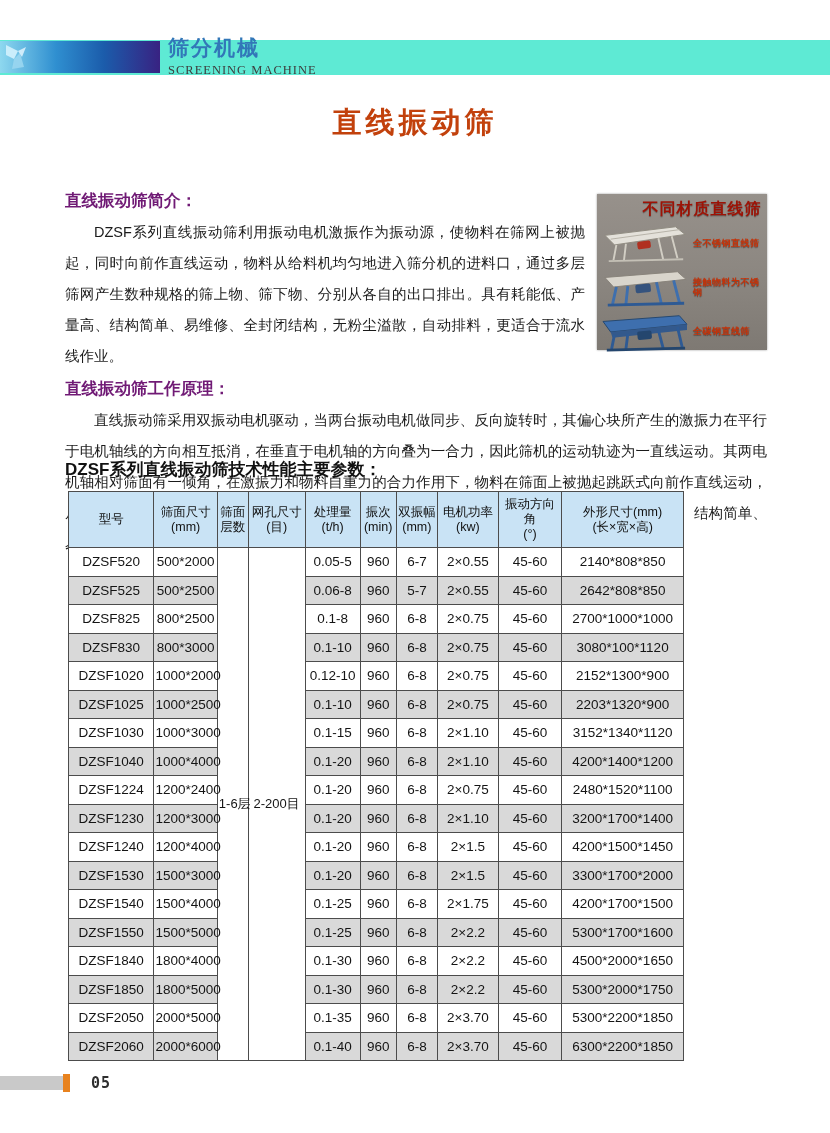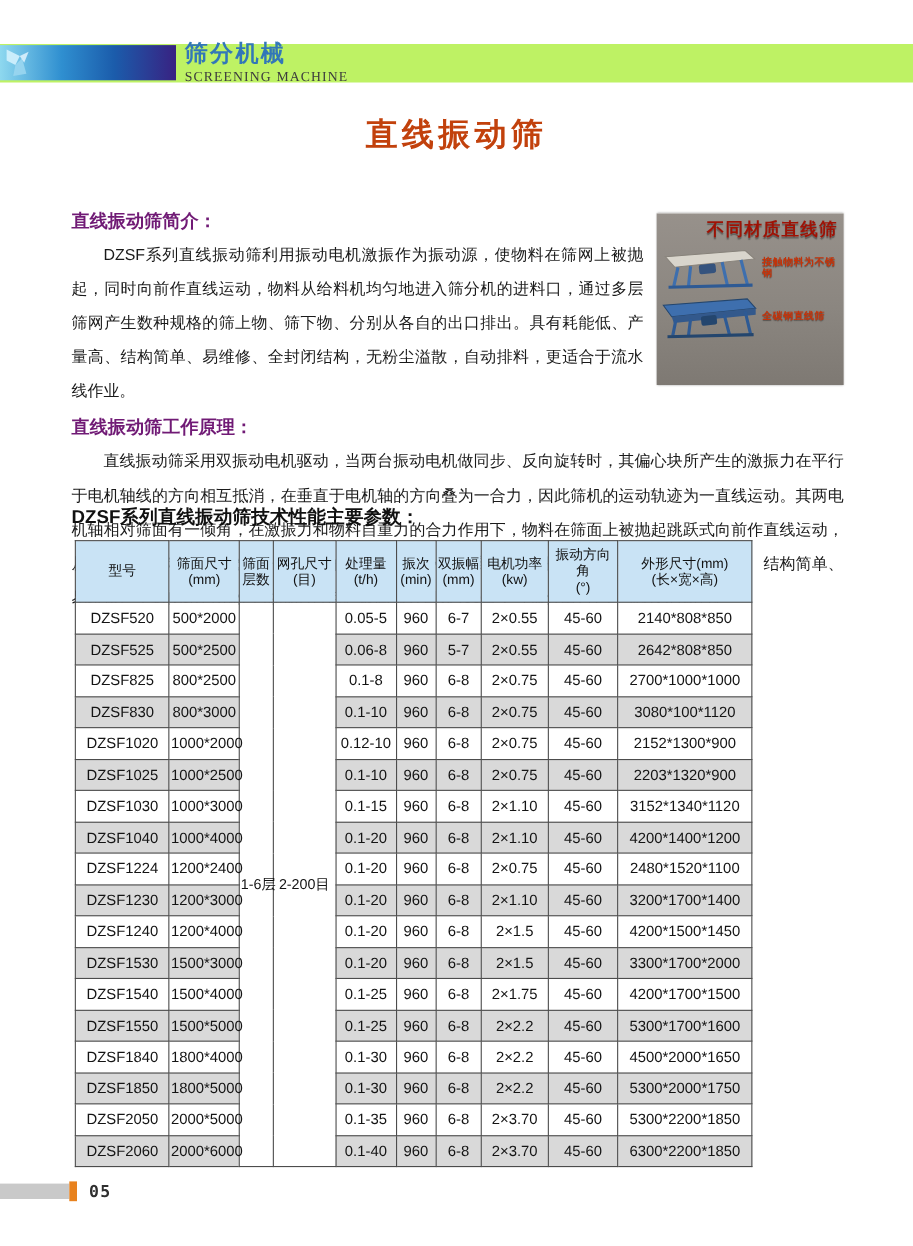--- a/index.html
+++ b/index.html
@@ -2,21 +2,21 @@
 <html><head>
 <meta charset="utf-8">
 <style>
   html,body{margin:0;padding:0;background:#ffffff;}
   .page{
     position:relative;width:830px;height:1133px;margin:0 auto;
     background:#ffffff;overflow:hidden;
     font-family:"Liberation Sans","DejaVu Sans",sans-serif;color:#222;
   }
   
-  .header-strip{position:absolute;top:40px;left:0;width:830px;height:35px;background:#bef264;}
+  .header-strip{position:absolute;top:40px;left:0;width:830px;height:35px;background:#5eead4;}
   .brand-bar{
     position:absolute;top:1px;left:0;width:160px;height:32px;
     background:linear-gradient(90deg,#8ed8ef 0%,#2f8fd0 35%,#1b5cab 65%,#382282 100%);
   }
   .brand-logo{position:absolute;left:4px;top:2px;}
   .brand-text{position:absolute;left:168px;top:-6px;}
   .brand-cn{font-size:21px;color:#3277b8;letter-spacing:2px;font-weight:bold;}
   .brand-en{font-family:"Liberation Serif","DejaVu Serif",serif;font-size:12.5px;color:#3d3d3d;letter-spacing:1px;margin-top:1px;}
   
   .page-title{
@@ -59,21 +59,21 @@
   .specs td{font-size:13.5px;height:27.5px;padding:0 1px;color:#141414;background:#ffffff;white-space:nowrap;}
   .specs tr.alt td{background:#d9d9d9;}
   .specs td.merged{background:#ffffff !important;font-size:13px;}
   col.c-model{width:13.9%}col.c-size{width:10.3%}col.c-layer{width:5.0%}
   col.c-mesh{width:9.3%}col.c-cap{width:8.9%}col.c-freq{width:5.9%}
   col.c-amp{width:6.7%}col.c-pow{width:9.9%}col.c-ang{width:10.3%}col.c-dim{width:19.8%}
   
   .footer-bar{position:absolute;top:1076px;left:0;width:63px;height:14px;background:#c9c9c9;}
   .footer-accent{position:absolute;top:1074px;left:63px;width:7px;height:18px;background:#e8821e;}
   .page-number{
-    position:absolute;top:1074px;left:81px;font-size:15px;font-weight:bold;color:#2f2f2f;
+    position:absolute;top:1074px;left:91px;font-size:15px;font-weight:bold;color:#2f2f2f;
     font-family:"DejaVu Sans Mono","Liberation Mono",monospace;letter-spacing:1px;
   }
 </style>
 </head>
 <body>
 
 <div class="page">
 
   <div class="header-strip">
     <div class="brand-bar">
@@ -89,20 +89,30 @@
     </div>
   </div>
 
   <h1 class="page-title">直线振动筛</h1>
 
   <div class="content">
 
     <div class="product-photo">
       <div class="photo-title">不同材质直线筛</div>
 
+      <div class="photo-row">
+        <svg width="96" height="42" viewBox="0 0 100 44">
+          <polygon points="8,14 82,5 92,13 18,24" fill="#e4e1da" stroke="#8f8a80" stroke-width="1"></polygon>
+          <line x1="14" y1="18" x2="86" y2="8" stroke="#b5b0a6" stroke-width="1"></line>
+          <rect x="42" y="20" width="14" height="8" rx="2" fill="#b03020" transform="rotate(-8 49 24)"></rect>
+          <path d="M20 24 L17 40 M78 15 L84 38 M30 23 L28 40 M64 17 L69 39" stroke="#d2cec4" stroke-width="2" fill="none"></path>
+          <line x1="12" y1="41" x2="90" y2="39" stroke="#c4c0b6" stroke-width="2"></line>
+        </svg>
+        <span class="photo-label">全不锈钢直线筛</span>
+      </div>
 
       <div class="photo-row">
         <svg width="96" height="42" viewBox="0 0 100 44">
           <polygon points="8,12 84,6 93,14 17,22" fill="#d9d5cc" stroke="#87827a" stroke-width="1"></polygon>
           <rect x="40" y="19" width="16" height="9" rx="2" fill="#35537e" transform="rotate(-6 48 23)"></rect>
           <path d="M20 22 L16 40 M80 15 L86 38 M32 21 L30 40 M62 17 L67 39" stroke="#3e6fae" stroke-width="3" fill="none"></path>
           <line x1="11" y1="41" x2="91" y2="39" stroke="#2e5a94" stroke-width="3"></line>
         </svg>
         <span class="photo-label">接触物料为不锈钢</span>
       </div>

